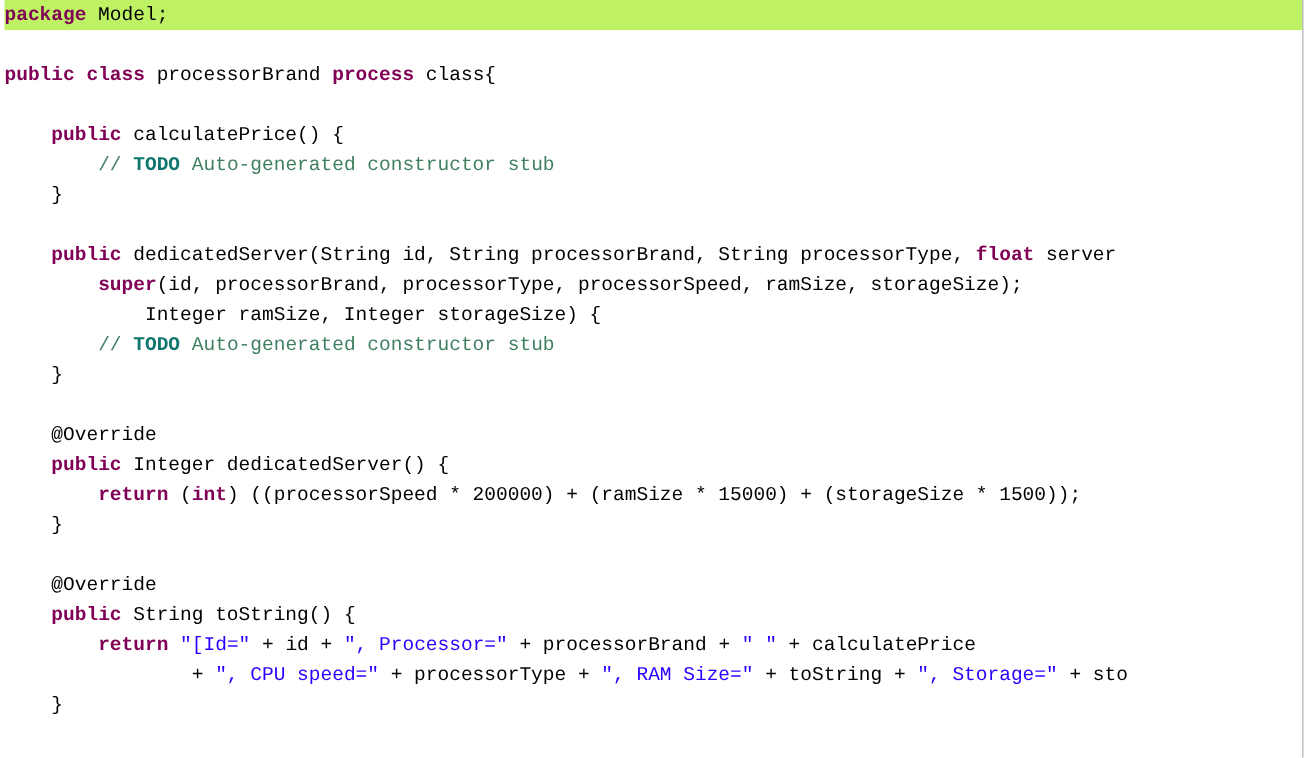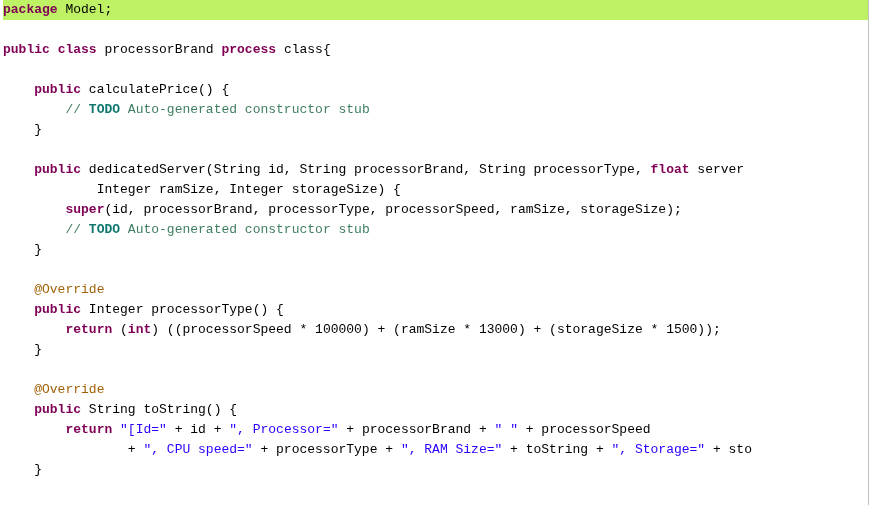--- a/index.html
+++ b/index.html
@@ -33,21 +33,21 @@
     }
     .todo {
       color: #0f766e;
       font-weight: bold;
       text-align: right;
     }
     .string {
       color: #2a00ff;
     }
     .annotation {
-      color: #a16207;
+      color: #000000;
     }
     .normal {
       color: #000000;
     }
     .right-border {
       position: absolute;
       right: 0;
       top: 0;
       bottom: 0;
       width: 1px;
@@ -60,30 +60,30 @@
 <div>
 <div class="code-line highlight-line"><span class="kw">package</span><span class="normal"> Model;</span></div>
 <div class="code-line"> </div>
 <div class="code-line"><span class="kw">public</span><span class="normal"> </span><span class="kw">class</span><span class="normal"> processorBrand </span><span class="kw">process</span><span class="normal"> class{</span></div>
 <div class="code-line"> </div>
 <div class="code-line">    <span class="kw">public</span><span class="normal"> calculatePrice() {</span></div>
 <div class="code-line">        <span class="comment">// </span><span class="todo">TODO</span><span class="comment"> Auto-generated constructor stub</span></div>
 <div class="code-line">    <span class="normal">}</span></div>
 <div class="code-line"> </div>
 <div class="code-line">    <span class="kw">public</span><span class="normal"> dedicatedServer(String id, String processorBrand, String processorType, </span><span class="kw">float</span><span class="normal"> server</span></div>
+<div class="code-line">        <span class="kw">super</span><span class="normal">(id, processorBrand, processorType, processorSpeed, ramSize, storageSize);</span></div>
 <div class="code-line">            <span class="normal">Integer ramSize, Integer storageSize) {</span></div>
-<div class="code-line">        <span class="kw">super</span><span class="normal">(id, processorBrand, processorType, processorSpeed, ramSize, storageSize);</span></div>
 <div class="code-line">        <span class="comment">// </span><span class="todo">TODO</span><span class="comment"> Auto-generated constructor stub</span></div>
 <div class="code-line">    <span class="normal">}</span></div>
 <div class="code-line"> </div>
 <div class="code-line">    <span class="annotation">@Override</span></div>
-<div class="code-line">    <span class="kw">public</span><span class="normal"> Integer processorType() {</span></div>
-<div class="code-line">        <span class="kw">return</span><span class="normal"> (</span><span class="kw">int</span><span class="normal">) ((processorSpeed * 100000) + (ramSize * 13000) + (storageSize * 1500));</span></div>
+<div class="code-line">    <span class="kw">public</span><span class="normal"> Integer dedicatedServer() {</span></div>
+<div class="code-line">        <span class="kw">return</span><span class="normal"> (</span><span class="kw">int</span><span class="normal">) ((processorSpeed * 200000) + (ramSize * 15000) + (storageSize * 1500));</span></div>
 <div class="code-line">    <span class="normal">}</span></div>
 <div class="code-line"> </div>
 <div class="code-line">    <span class="annotation">@Override</span></div>
 <div class="code-line">    <span class="kw">public</span><span class="normal"> String toString() {</span></div>
-<div class="code-line">        <span class="kw">return</span><span class="normal"> </span><span class="string">"[Id="</span><span class="normal"> + id + </span><span class="string">", Processor="</span><span class="normal"> + processorBrand + </span><span class="string">" "</span><span class="normal"> + processorSpeed</span></div>
+<div class="code-line">        <span class="kw">return</span><span class="normal"> </span><span class="string">"[Id="</span><span class="normal"> + id + </span><span class="string">", Processor="</span><span class="normal"> + processorBrand + </span><span class="string">" "</span><span class="normal"> + calculatePrice</span></div>
 <div class="code-line">                <span class="normal">+ </span><span class="string">", CPU speed="</span><span class="normal"> + processorType + </span><span class="string">", RAM Size="</span><span class="normal"> + toString + </span><span class="string">", Storage="</span><span class="normal"> + sto</span></div>
 <div class="code-line">    <span class="normal">}</span></div>
 </div>
 
 <div class="right-border"></div>
 
 </body></html>

